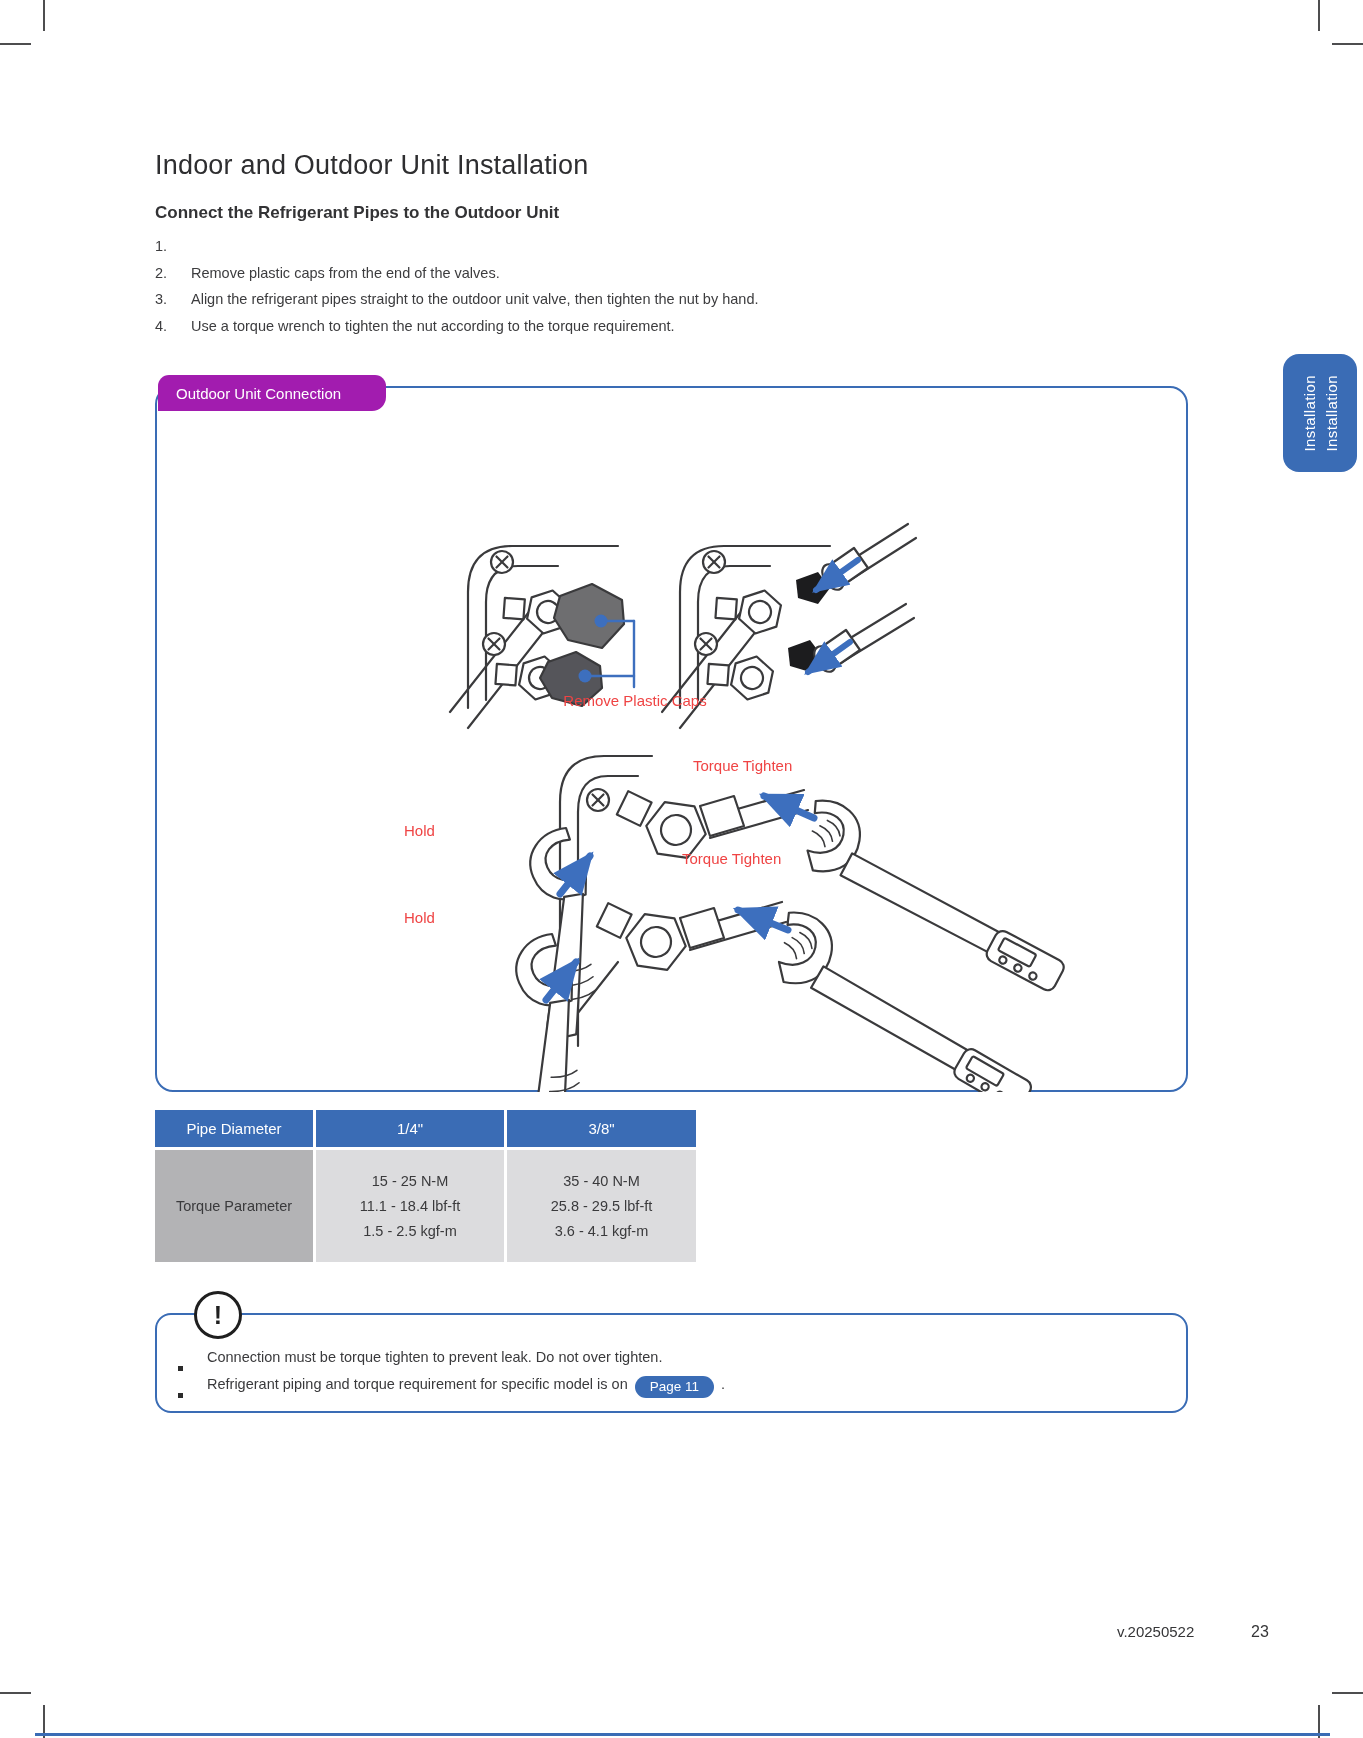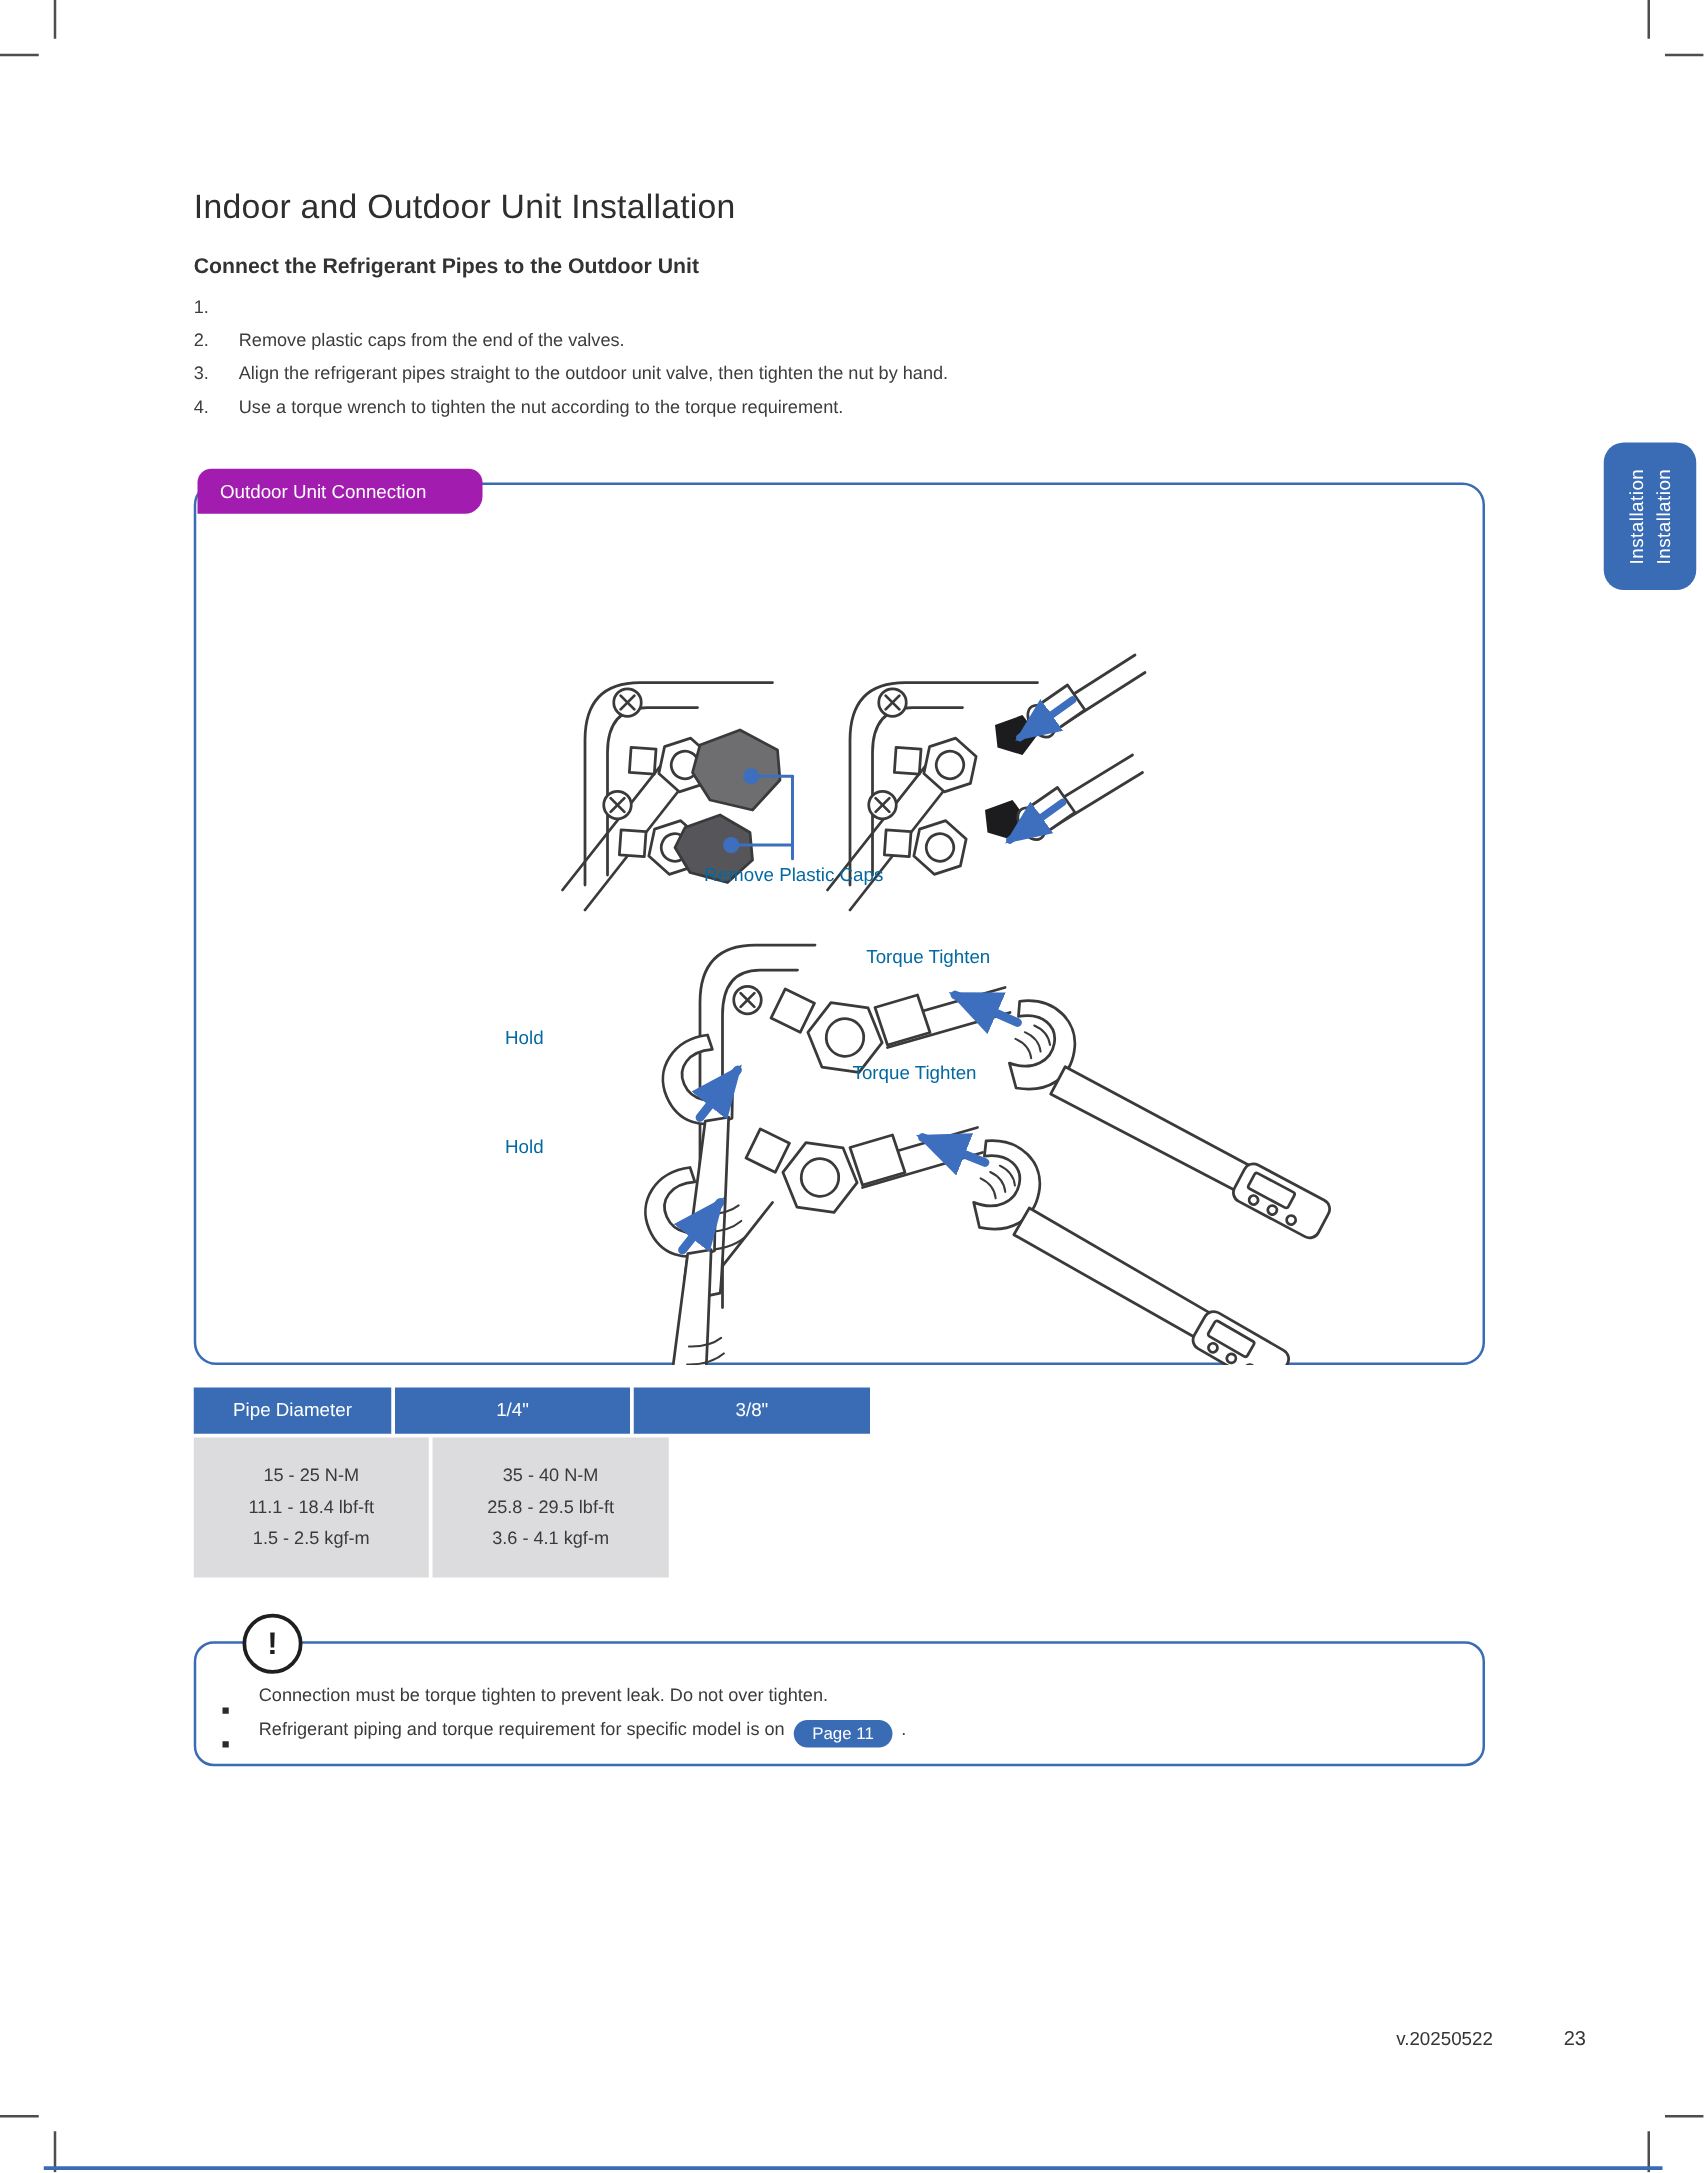--- a/index.html
+++ b/index.html
@@ -12,21 +12,21 @@
   
   .title{position:absolute;left:155px;top:150px;font-size:27px;font-weight:500;color:#2e2e30;letter-spacing:.2px;}
   .sect{position:absolute;left:155px;top:203px;font-size:17px;font-weight:700;color:#333335;}
   .steps{position:absolute;left:155px;top:233px;width:760px;font-size:14.5px;color:#3c3c3e;}
   .step{display:flex;line-height:26.5px;}
   .step .num{width:36px;flex:0 0 36px;}
 
   
   .diagbox{position:absolute;left:155px;top:386px;width:1033px;height:706px;border:2.5px solid #3a6cb5;border-radius:18px;background:#fff;box-sizing:border-box;}
   .diagtab{position:absolute;left:158px;top:375px;width:228px;height:36px;background:#a21caf;border-radius:11px 11px 14px 0;color:#fff;font-size:15px;display:flex;align-items:center;padding-left:18px;box-sizing:border-box;}
-  .dlabel{position:absolute;font-size:15px;color:#0369a1;white-space:nowrap;}
+  .dlabel{position:absolute;font-size:15px;color:#ef4444;white-space:nowrap;}
 
   
   .ttable{position:absolute;left:155px;top:1110px;width:541px;}
   .trow{display:flex;gap:3px;}
   .thead .cell{background:#3a6cb5;color:#fff;height:37px;font-size:15px;}
   .tbody{margin-top:3px;}
   .tbody .cell{background:#dcdcde;height:112px;font-size:14.5px;color:#3a3a3c;}
   .tbody .cell.lbl{background:#b3b3b5;}
   .cell{display:flex;flex-direction:column;align-items:center;justify-content:center;box-sizing:border-box;}
   .c1{width:158px;} .c2{width:188px;} .c3{width:189px;}
@@ -224,20 +224,21 @@
   <div class="dlabel" style="left:682px;top:850px;">Torque Tighten</div>
   <div class="dlabel" style="left:404px;top:909px;">Hold</div>
 
   <div class="ttable">
     <div class="trow thead">
       <div class="cell c1">Pipe Diameter</div>
       <div class="cell c2">1/4"</div>
       <div class="cell c3">3/8"</div>
     </div>
     <div class="trow tbody">
+      <div class="cell c1 lbl">Torque Parameter</div>
       <div class="cell c2">
         <div class="ln">15 - 25 N-M</div>
         <div class="ln">11.1 - 18.4 lbf-ft</div>
         <div class="ln">1.5 - 2.5 kgf-m</div>
       </div>
       <div class="cell c3">
         <div class="ln">35 - 40 N-M</div>
         <div class="ln">25.8 - 29.5 lbf-ft</div>
         <div class="ln">3.6 - 4.1 kgf-m</div>
       </div>

